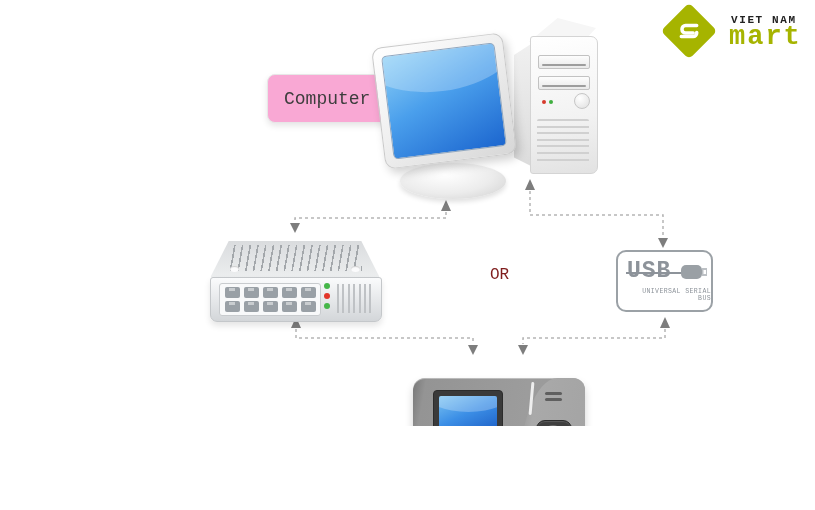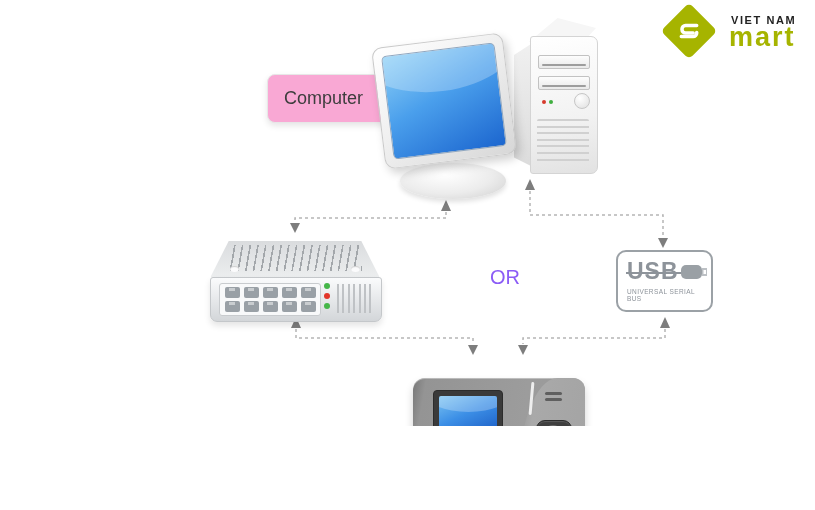--- a/index.html
+++ b/index.html
@@ -1,17 +1,17 @@
 <!DOCTYPE html>
 <html><head>
 <meta charset="utf-8">
 <style>
   html,body{margin:0;padding:0;background:#fff;}
   .canvas{position:relative;width:815px;height:426px;background:#ffffff;overflow:hidden;
-          font-family:Liberation Sans, sans-serif;}
+          font-family:Liberation Mono, monospace;}
 
   
   .label-box{position:absolute;background:#f9a8d4;border:1px solid #e7e7e7;border-radius:8px;
              box-shadow:0 3px 6px rgba(0,0,0,.10);display:flex;flex-direction:column;
              justify-content:center;color:#3d3d3d;z-index:1;}
   .label-computer{left:267px;top:74px;width:118px;height:47px;padding-left:16px;font-size:18px;}
   .label-switch{left:95px;top:253px;width:138px;height:57px;padding-left:16px;font-size:17px;line-height:1.25;}
 
   
   .monitor{position:absolute;left:378px;top:40px;width:132px;height:122px;transform:rotate(-7deg);z-index:3;}
@@ -62,25 +62,25 @@
                background:#f8f9fa;display:grid;grid-template-columns:repeat(5,15px);grid-template-rows:repeat(2,11px);
                gap:3px 4px;justify-content:center;align-content:center;}
   .port{position:relative;width:15px;height:11px;background:#99a0a6;border-radius:2px;}
   .port::after{content:'';position:absolute;top:1px;left:4px;width:6px;height:3px;background:#c9cdd0;}
   .led-column{position:absolute;left:113px;top:5px;display:flex;flex-direction:column;gap:4px;}
   .led{width:6px;height:6px;border-radius:50%;}
   .switch-vents{position:absolute;left:126px;top:6px;width:36px;height:29px;
                 background:repeating-linear-gradient(90deg,#bfc2c5 0 2px,transparent 2px 5.4px);}
 
   
-  .or-text{position:absolute;left:490px;top:266px;font-size:20px;color:#8b5cf6;z-index:1;}
+  .or-text{position:absolute;left:490px;top:266px;font-size:16px;color:#7f1d1d;z-index:1;}
 
   
   .usb{position:absolute;left:616px;top:250px;width:93px;height:58px;border:2px solid #9ba1a6;border-radius:10px;
-       background:#fff;z-index:2;}
+       background:#fff;z-index:2;text-align:right;}
   .usb-word{position:absolute;left:9px;top:8px;font-size:23px;font-weight:700;color:#8d939a;letter-spacing:1px;line-height:1;}
   .usb-line{position:absolute;left:8px;top:20px;width:58px;height:2px;background:#8d939a;
             box-shadow:0 2px 0 #ffffff,0 -2px 0 #ffffff;}
   .usb-cable{position:absolute;left:44px;top:20px;width:22px;height:2px;background:#8d939a;}
   .usb-plug{position:absolute;left:62px;top:10px;}
   .usb-sub{position:absolute;left:9px;top:36px;font-size:6.5px;color:#8d939a;letter-spacing:.4px;}
 
   
   .device{position:absolute;left:413px;top:378px;width:172px;height:127px;border-radius:12px;
           background:linear-gradient(100deg,#787878 0%,#949494 7%,#9c9c9c 60%,#979797 100%);

